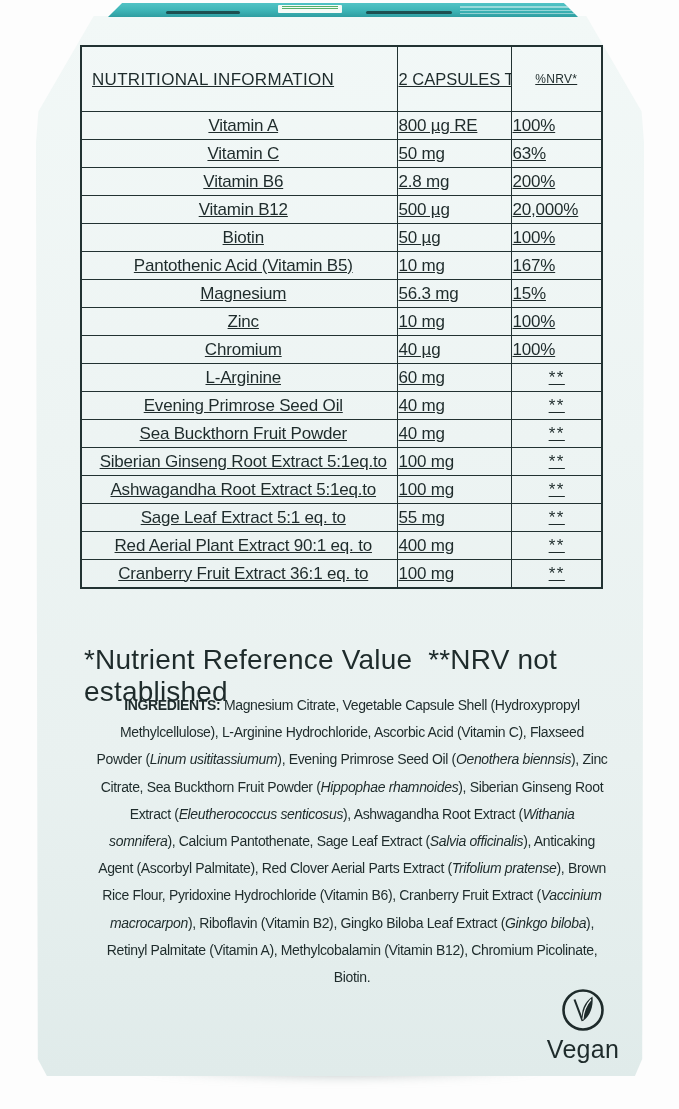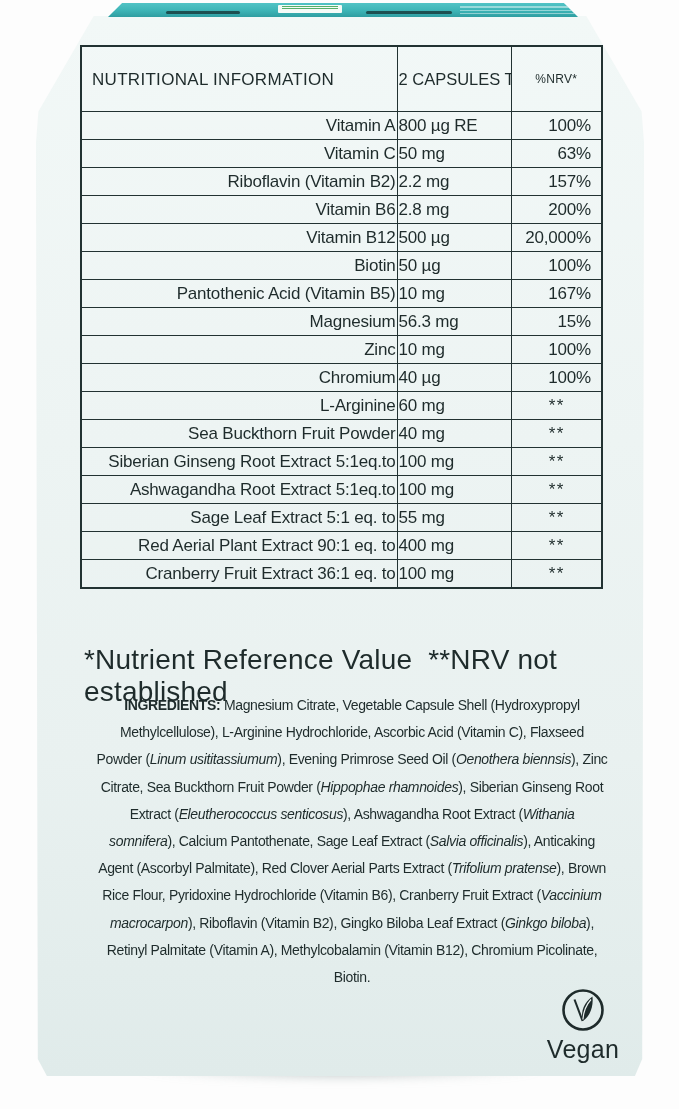--- a/index.html
+++ b/index.html
@@ -44,32 +44,33 @@
     background:linear-gradient(180deg,#f2f8f7 0%, #edf4f3 40%, #e9f1f0 70%, #e0ebea 100%);
     clip-path:polygon(9.5% 0%, 90.5% 0%, 99.6% 9%, 100% 12%, 99.7% 98.4%, 98.5% 100%, 1.8% 100%, 0.3% 98.4%, 0% 12%, 0.4% 9%);
     filter:drop-shadow(0 2px 4px rgba(140,160,160,.45));
   }
 
   
   table.nutrition {
     position:absolute; left:44px; top:29px; width:521px;
     border-collapse:collapse; table-layout:fixed;
     border:2.4px solid #223232;
+    text-decoration:underline;
   }
   .nutrition th, .nutrition td {
     border:1.6px solid #223232; overflow:hidden; white-space:nowrap;
   }
   .nutrition th { height:62px; font-weight:normal; vertical-align:middle; }
   .h-name { text-align:left; padding-left:10px; font-size:17px; letter-spacing:.3px; line-height:21px; white-space:pre-line; }
   .h-amt  { text-align:right; padding-right:6px; font-size:16.5px; line-height:18.5px; white-space:pre-line; }
   .h-nrv  { text-align:center; font-size:12px; letter-spacing:.3px; }
   .nutrition td { height:25px; font-size:17px; letter-spacing:-.2px; vertical-align:middle; }
-  .c-name { text-align:right; padding-left:9px; }
+  .c-name { text-align:center; padding-left:9px; }
   .c-amt  { text-align:left; padding-right:7px; }
-  .c-nrv  { text-align:right; padding-right:10px; }
+  .c-nrv  { text-align:left; padding-right:10px; }
   .c-nrv.na { text-align:center; padding-right:0; letter-spacing:1.5px; }
 
   .footnote {
     position:absolute; left:48px; top:628px;
     font-size:28px; letter-spacing:.2px; white-space:pre-wrap;
   }
 
   .ingredients {
     position:absolute; left:48px; top:664px; width:512px; margin:12px;
     font-size:14px; line-height:27.2px; letter-spacing:-.35px; text-align:center;
@@ -119,25 +120,20 @@
           <td class="c-name">Vitamin A</td>
           <td class="c-amt">800 µg RE</td>
           <td class="c-nrv">100%</td>
         </tr>
         <tr>
           <td class="c-name">Vitamin C</td>
           <td class="c-amt">50 mg</td>
           <td class="c-nrv">63%</td>
         </tr>
         <tr>
-          <td class="c-name">Riboflavin (Vitamin B2)</td>
-          <td class="c-amt">2.2 mg</td>
-          <td class="c-nrv">157%</td>
-        </tr>
-        <tr>
           <td class="c-name">Vitamin B6</td>
           <td class="c-amt">2.8 mg</td>
           <td class="c-nrv">200%</td>
         </tr>
         <tr>
           <td class="c-name">Vitamin B12</td>
           <td class="c-amt">500 µg</td>
           <td class="c-nrv">20,000%</td>
         </tr>
         <tr>
@@ -161,20 +157,25 @@
           <td class="c-nrv">100%</td>
         </tr>
         <tr>
           <td class="c-name">Chromium</td>
           <td class="c-amt">40 µg</td>
           <td class="c-nrv">100%</td>
         </tr>
         <tr>
           <td class="c-name">L-Arginine</td>
           <td class="c-amt">60 mg</td>
+          <td class="c-nrv na">**</td>
+        </tr>
+        <tr>
+          <td class="c-name">Evening Primrose Seed Oil</td>
+          <td class="c-amt">40 mg</td>
           <td class="c-nrv na">**</td>
         </tr>
         <tr>
           <td class="c-name">Sea Buckthorn Fruit Powder</td>
           <td class="c-amt">40 mg</td>
           <td class="c-nrv na">**</td>
         </tr>
         <tr>
           <td class="c-name">Siberian Ginseng Root Extract 5:1eq.to</td>
           <td class="c-amt">100 mg</td>

